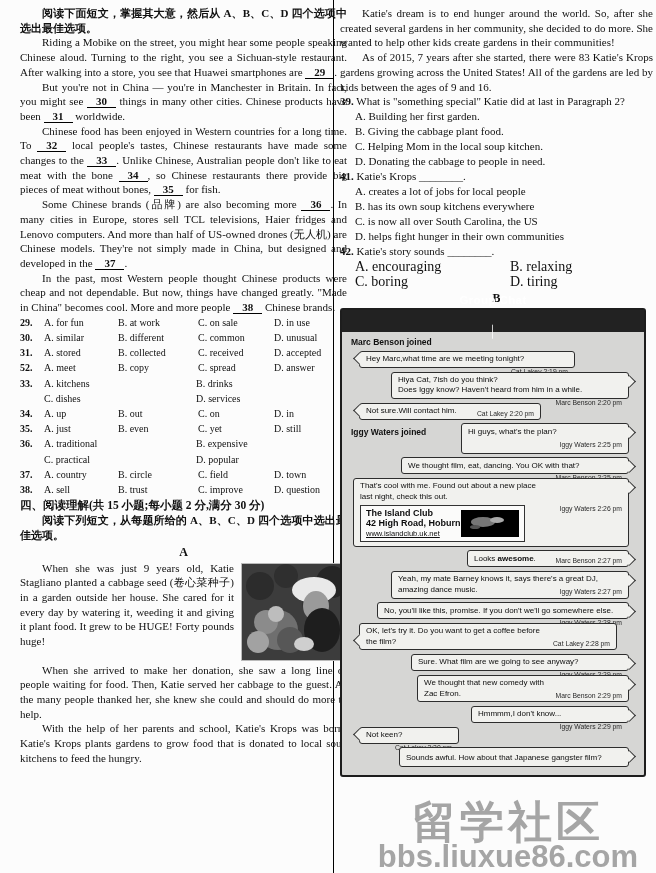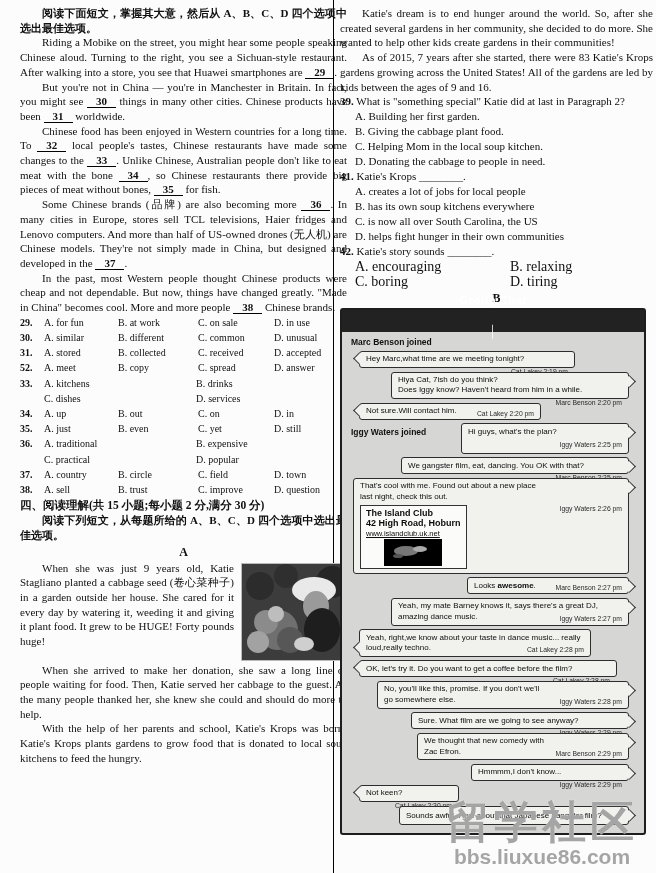--- a/index.html
+++ b/index.html
@@ -41,30 +41,30 @@
           padding:2.5px 6px;margin-bottom:3.5px;
           font:8px/10.3px "Liberation Sans","DejaVu Sans",sans-serif;color:#0d0d0d;}
   .bubble.l{margin-left:8px;}
   .bubble.r{margin-left:auto;margin-right:8px;}
   .bubble.w{margin-left:2px;margin-right:8px;}
   .bubble.l::after{content:"";position:absolute;left:-5.5px;bottom:4px;width:8px;height:8px;background:#f1f1ee;
                    border-left:1.5px solid #2d2d2d;border-bottom:1.5px solid #2d2d2d;transform:rotate(45deg);}
   .bubble.r::after,.bubble.w::after{content:"";position:absolute;right:-5.5px;top:4px;width:8px;height:8px;background:#f1f1ee;
                    border-right:1.5px solid #2d2d2d;border-top:1.5px solid #2d2d2d;transform:rotate(45deg);}
   .meta{float:right;font-size:6.8px;color:#2a2a2a;margin:2.5px 0 0 10px;white-space:nowrap;}
-  .card{border:1px solid #333;background:#fbfbfa;margin:3px 0 1px;padding:2px 5px;display:inline-flex;gap:0;align-items:center;flex-direction:column;}
+  .card{border:1px solid #333;background:#fbfbfa;margin:3px 0 1px;padding:2px 5px;display:inline-flex;gap:0;align-items:center;}
   .card .cname{font-weight:bold;font-size:9px;line-height:10.5px;}
   .card .clink{font-size:7.5px;text-decoration:underline;line-height:9px;}
   .thumb{width:58px;height:27px;background:#000;display:block;}
   
   .watermark{position:absolute;right:18px;bottom:4px;z-index:9;text-align:center;pointer-events:none;
              font-family:"Liberation Sans","DejaVu Sans",sans-serif;color:rgba(145,145,145,.82);
              text-shadow:0 0 1px #fff;}
   .watermark .w1{font-size:44px;font-weight:bold;letter-spacing:4px;line-height:46px;}
-  .watermark .w2{font-size:21px;font-weight:bold;line-height:24px;}
+  .watermark .w2{font-size:31px;font-weight:bold;line-height:24px;}
 </style>
 </head>
 <body>
 
 <div class="divider"></div>
 
 <div class="col col-left">
   <p class="cn ind">阅读下面短文，掌握其大意，然后从 A、B、C、D 四个选项中选出最佳选项。</p>
   <p class="ind">Riding a Mobike on the street, you might hear some people speaking Chinese aloud. Turning to the right, you see a Sichuan-style restaurant. After walking into a store, you see that Huawei smartphones are <span class="blank">29</span>.</p>
   <p class="ind">But you're not in China — you're in Manchester in Britain. In fact, you might see <span class="blank">30</span> things in many other cities. Chinese products have been <span class="blank">31</span> worldwide.</p>
@@ -233,21 +233,21 @@
       </div>
 
       <div class="crow">
         <span class="join">Iggy Waters joined</span>
         <div class="bubble r" style="width:168px">
           <span>Hi guys, what's the plan?</span><span class="meta">Iggy Waters 2:25 pm</span>
         </div>
       </div>
 
       <div class="bubble r" style="width:228px">
-        <span>We gangster film, eat, dancing. You OK with that?</span><span class="meta">Marc Benson 2:25 pm</span>
+        <span>We thought film, eat, dancing. You OK with that?</span><span class="meta">Marc Benson 2:25 pm</span>
       </div>
 
       <div class="bubble w">
         <span>That's cool with me. Found out about a new place last night, check this out.</span>
         <br>
         <span class="card">
           <span>
             <span class="cname" style="display:block">The Island Club</span>
             <span class="cname" style="display:block">42 High Road, Hoburn</span>
             <span class="clink">www.islandclub.uk.net</span>
@@ -263,30 +263,27 @@
       </div>
 
       <div class="bubble r" style="width:162px">
         <span><span>Looks </span><b>awesome</b><span>.</span></span><span class="meta">Marc Benson 2:27 pm</span>
       </div>
 
       <div class="bubble r" style="width:238px">
         <span>Yeah, my mate Barney knows it, says there's a great DJ, amazing dance music.</span><span class="meta">Iggy Waters 2:27 pm</span>
       </div>
 
-      <div class="bubble l" style="width:232px">
-        <span>Yeah, right,we know about your taste in dance music... really loud,really techno.</span><span class="meta">Cat Lakey 2:28 pm</span>
+
+      <div class="bubble r" style="width:252px">
+        <span>No, you'll like this, promise. If you don't we'll go somewhere else.</span><span class="meta">Iggy Waters 2:28 pm</span>
       </div>
 
       <div class="bubble l" style="width:258px">
         <span>OK, let's try it. Do you want to get a coffee before the film?</span><span class="meta">Cat Lakey 2:28 pm</span>
-      </div>
-
-      <div class="bubble r" style="width:252px">
-        <span>No, you'll like this, promise. If you don't we'll go somewhere else.</span><span class="meta">Iggy Waters 2:28 pm</span>
       </div>
 
       <div class="bubble r" style="width:218px">
         <span>Sure. What film are we going to see anyway?</span><span class="meta">Iggy Waters 2:29 pm</span>
       </div>
 
       <div class="bubble r" style="width:212px">
         <span>We thought that new comedy with Zac Efron.</span><span class="meta">Marc Benson 2:29 pm</span>
       </div>
 

